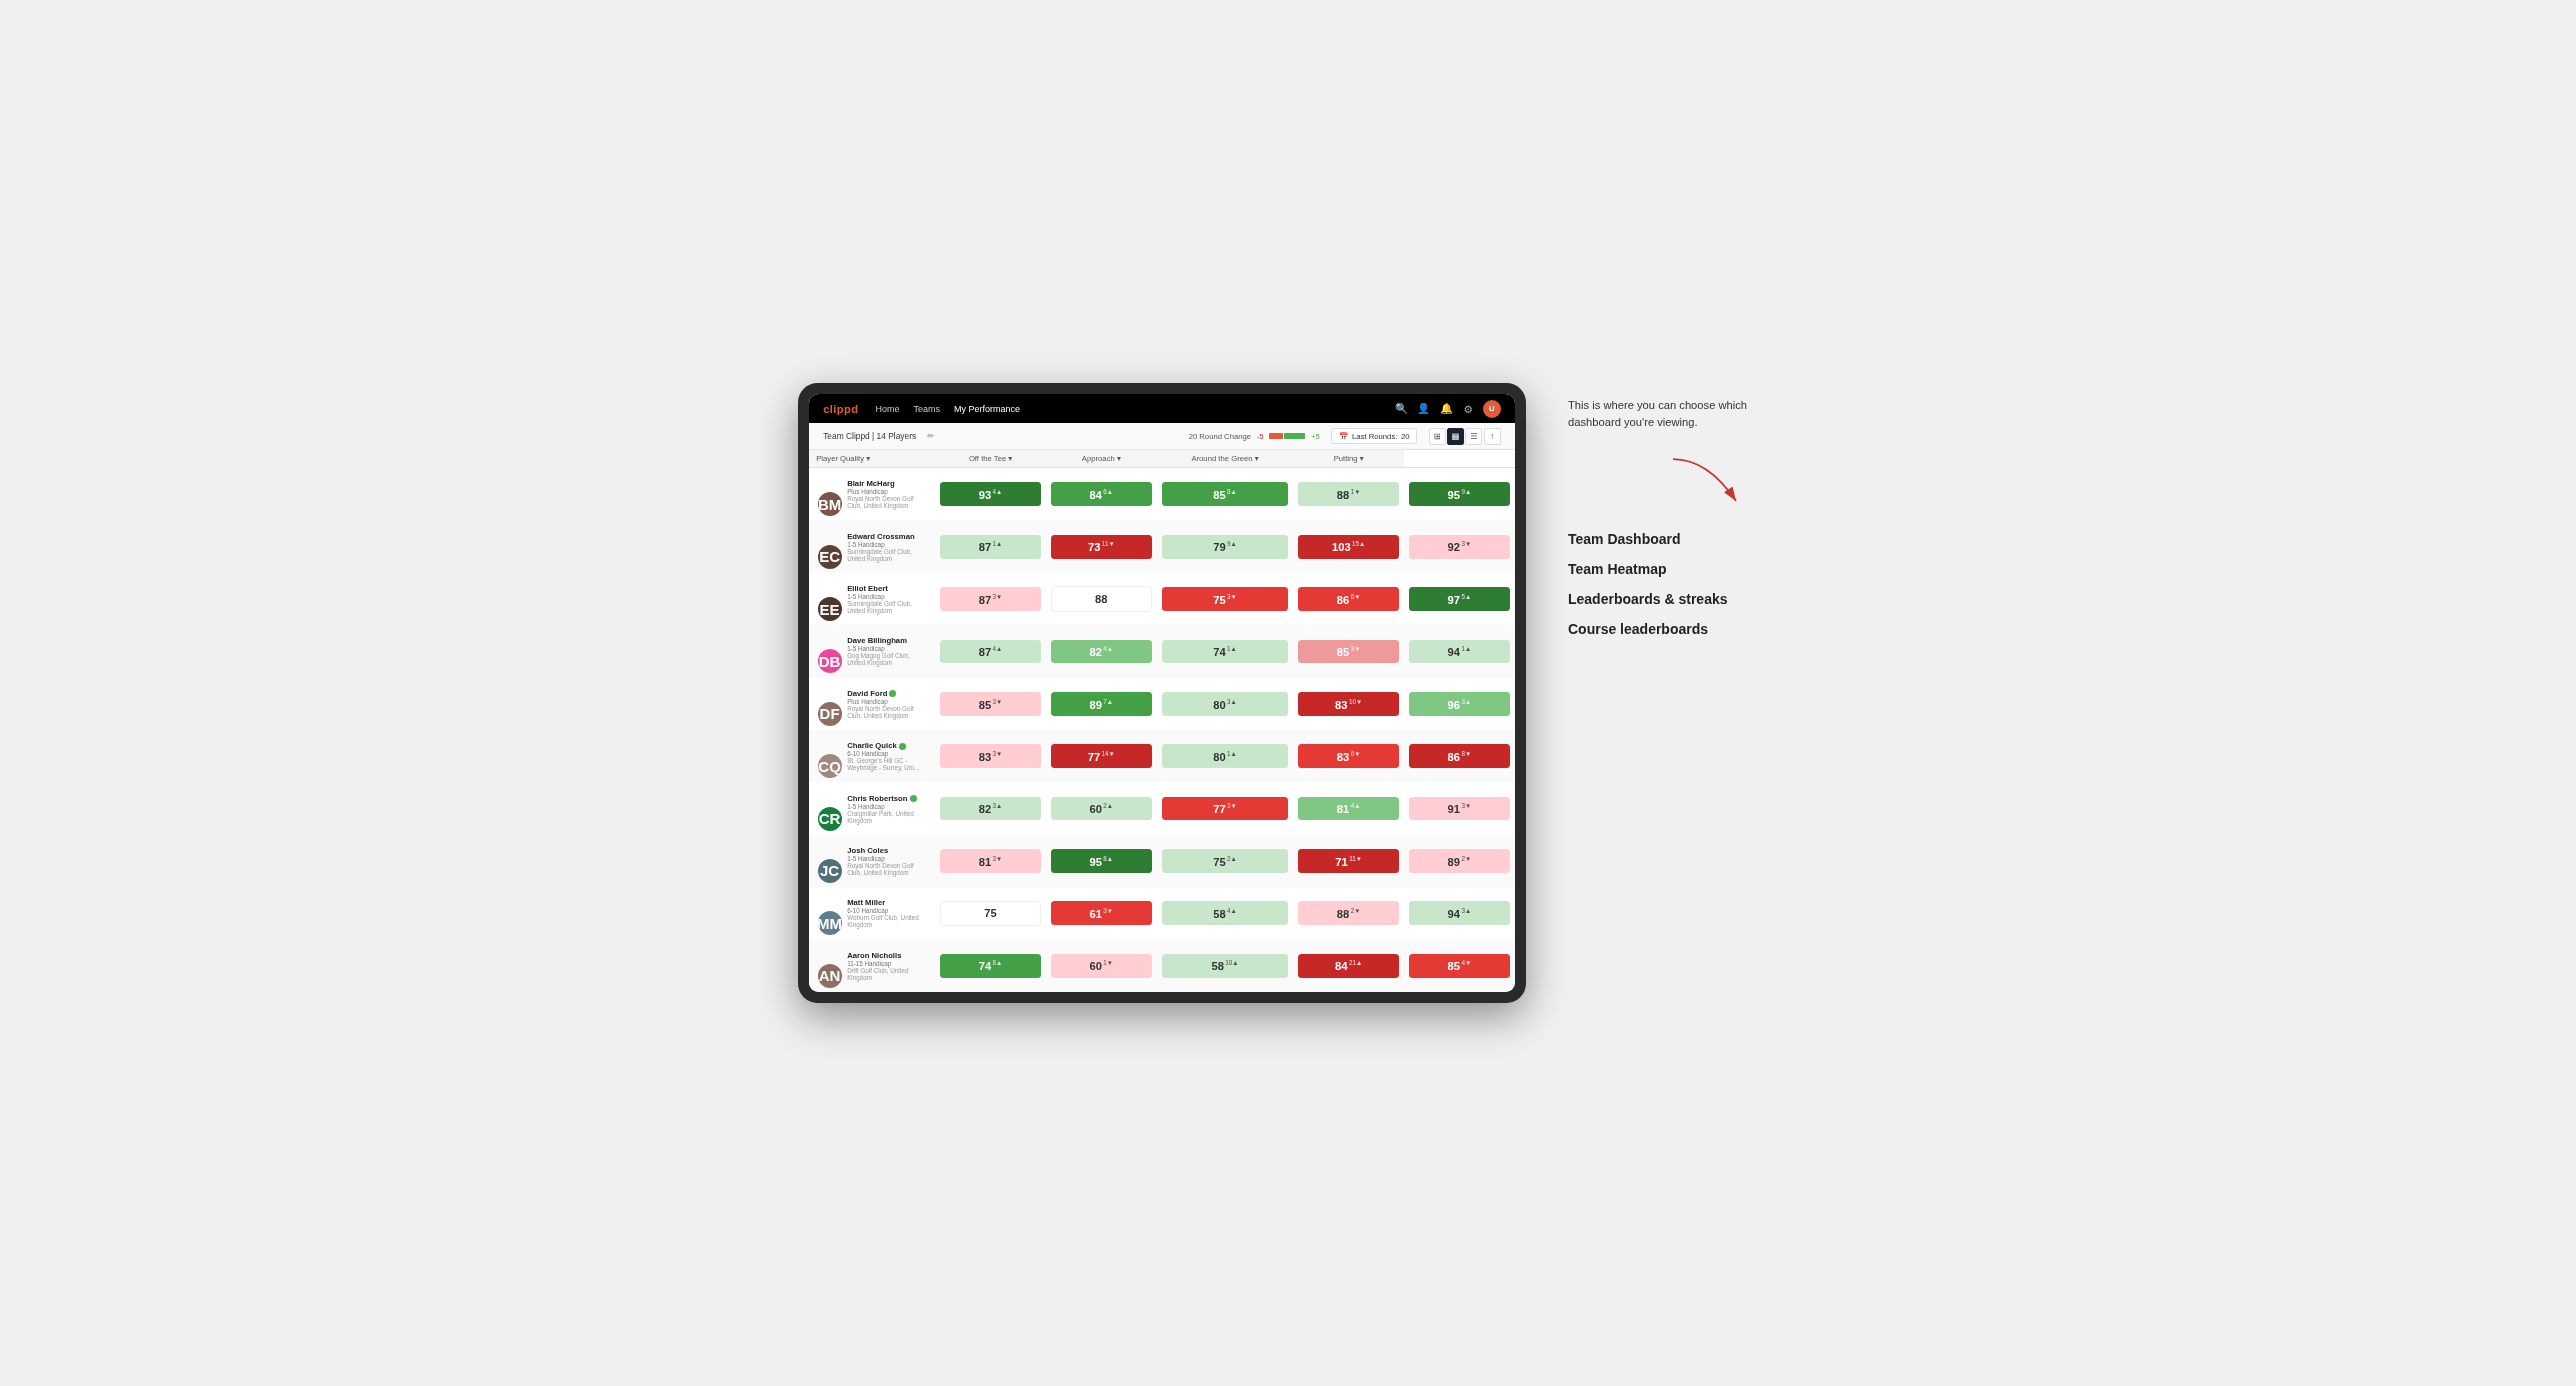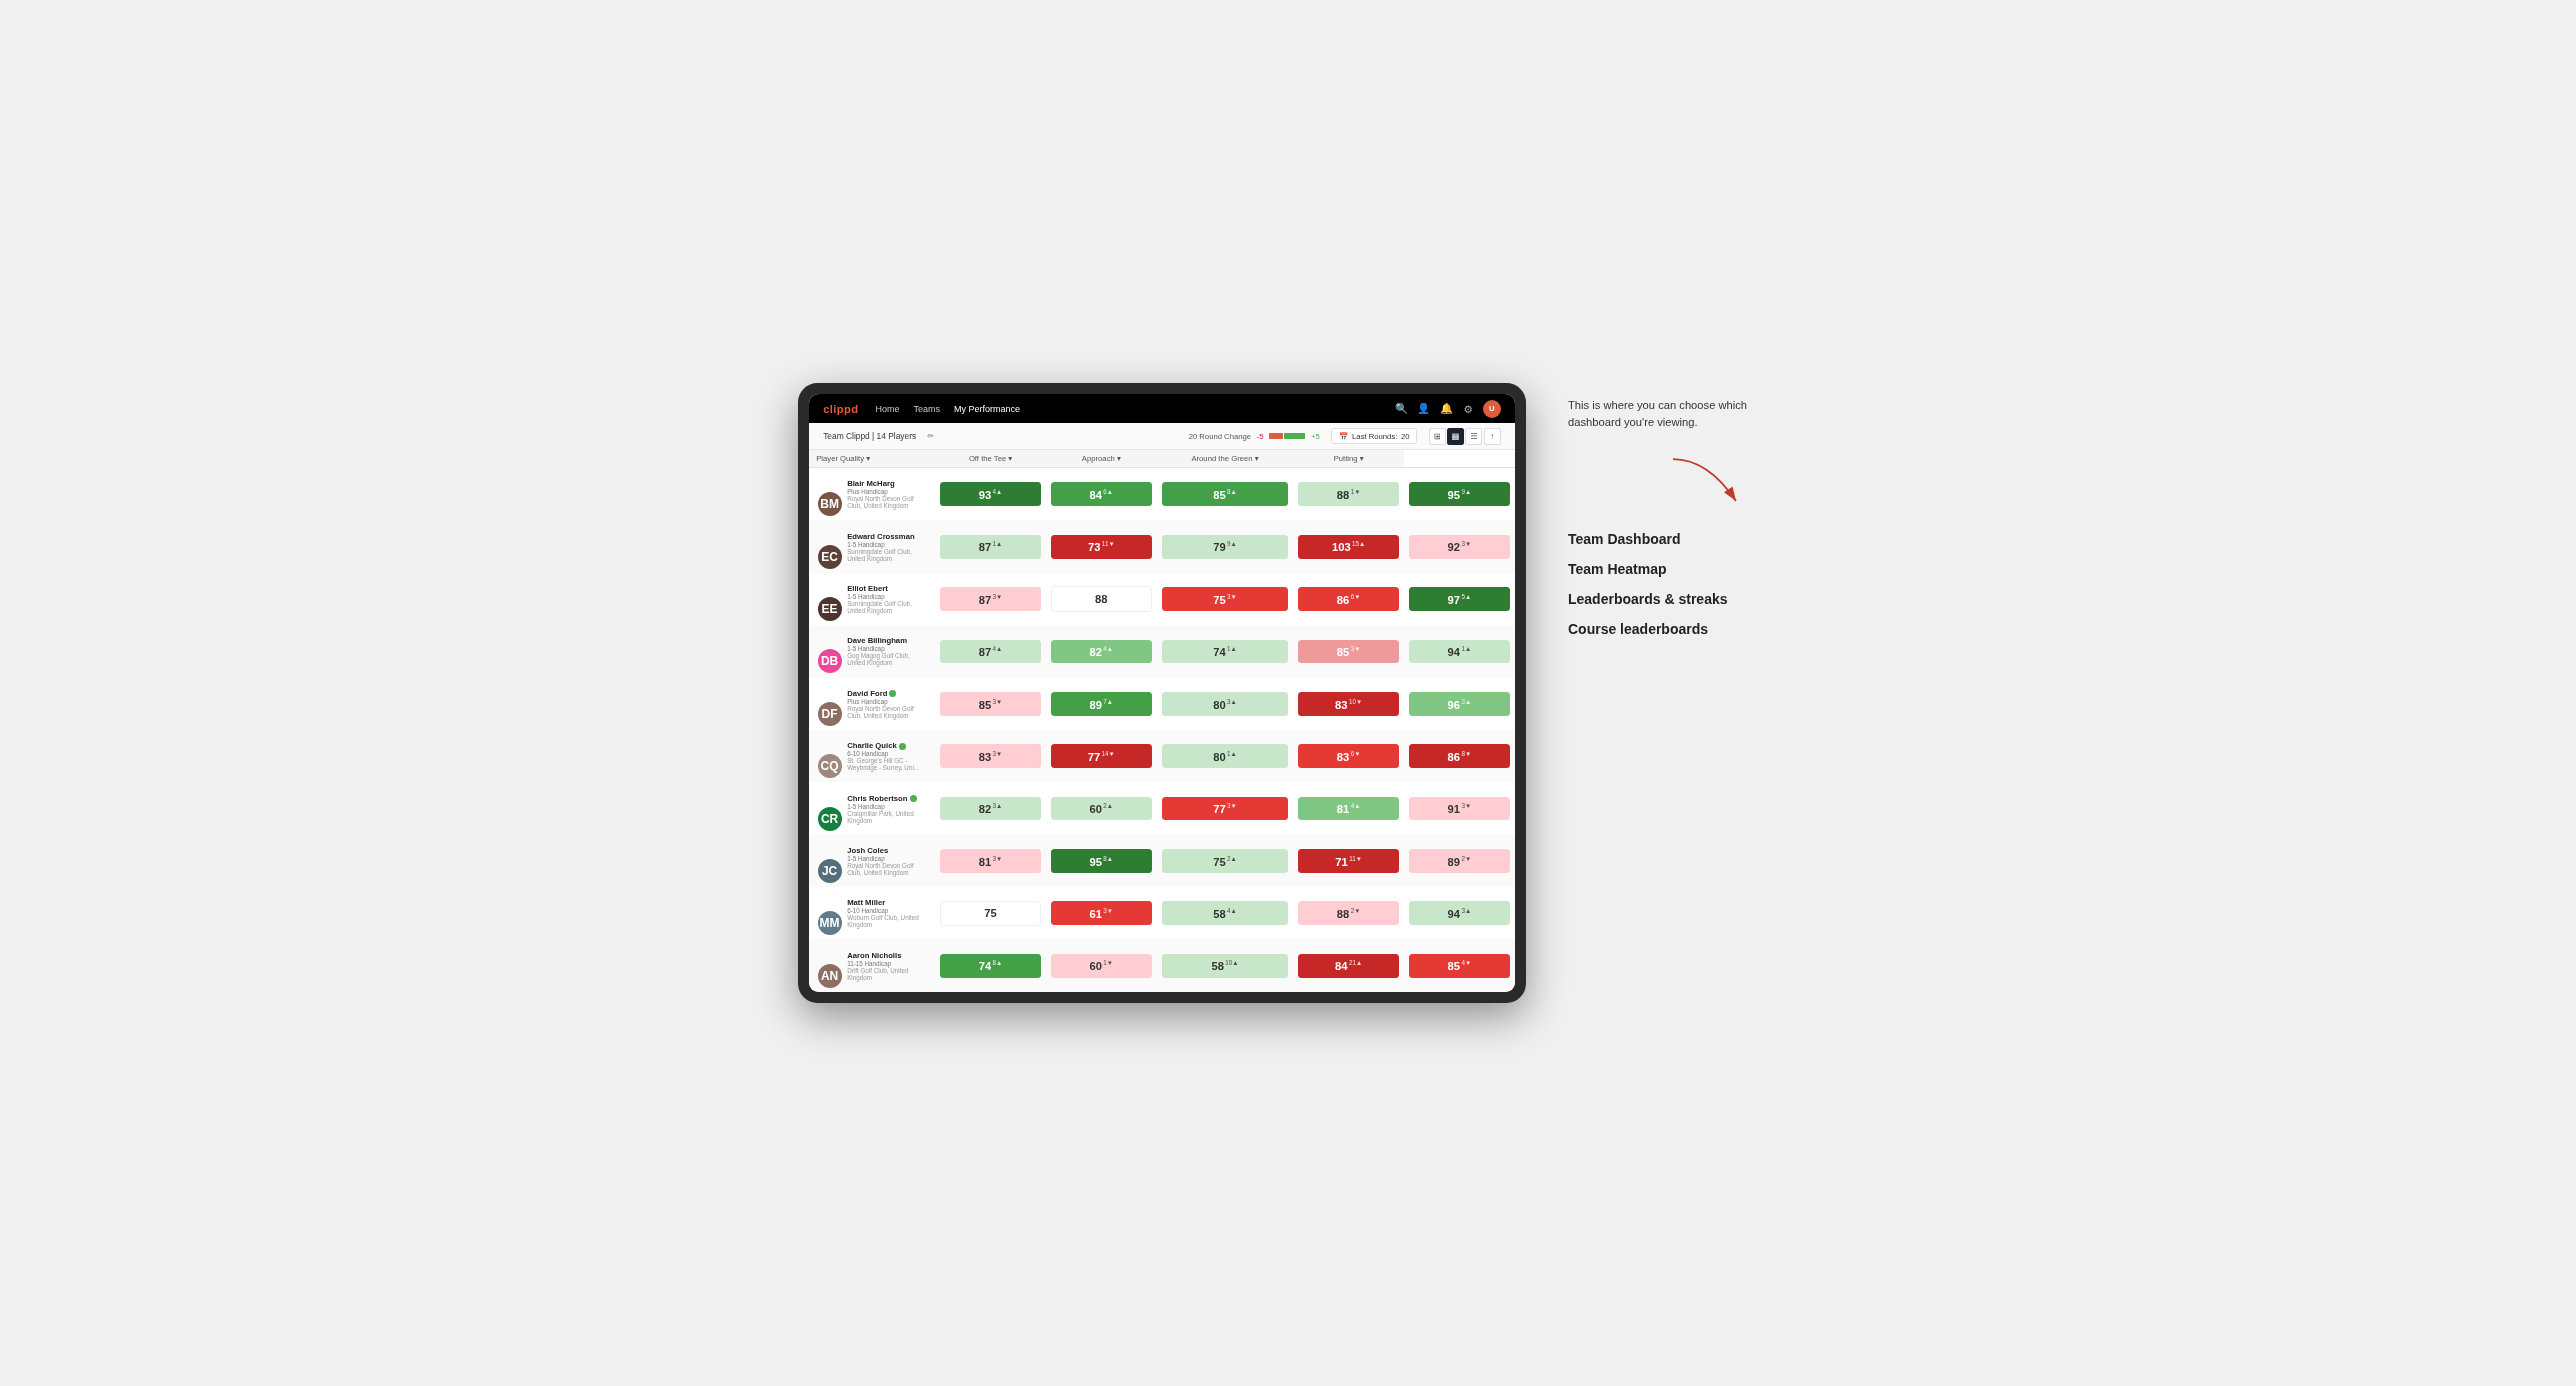--- a/index.html
+++ b/index.html
@@ -265,21 +265,21 @@
     .player-avatar {
       width: 24px;
       height: 24px;
       border-radius: 50%;
       background: #888;
       flex-shrink: 0;
       overflow: hidden;
       display: flex;
       align-items: center;
       justify-content: center;
-      font-size: 12px;
+      font-size: 15px;
       font-weight: 600;
       color: #fff;
       margin-top: 20px;
     }
 
     .player-info .player-name {
       font-weight: 600;
       font-size: 7.7px;
       color: #222;
     }

